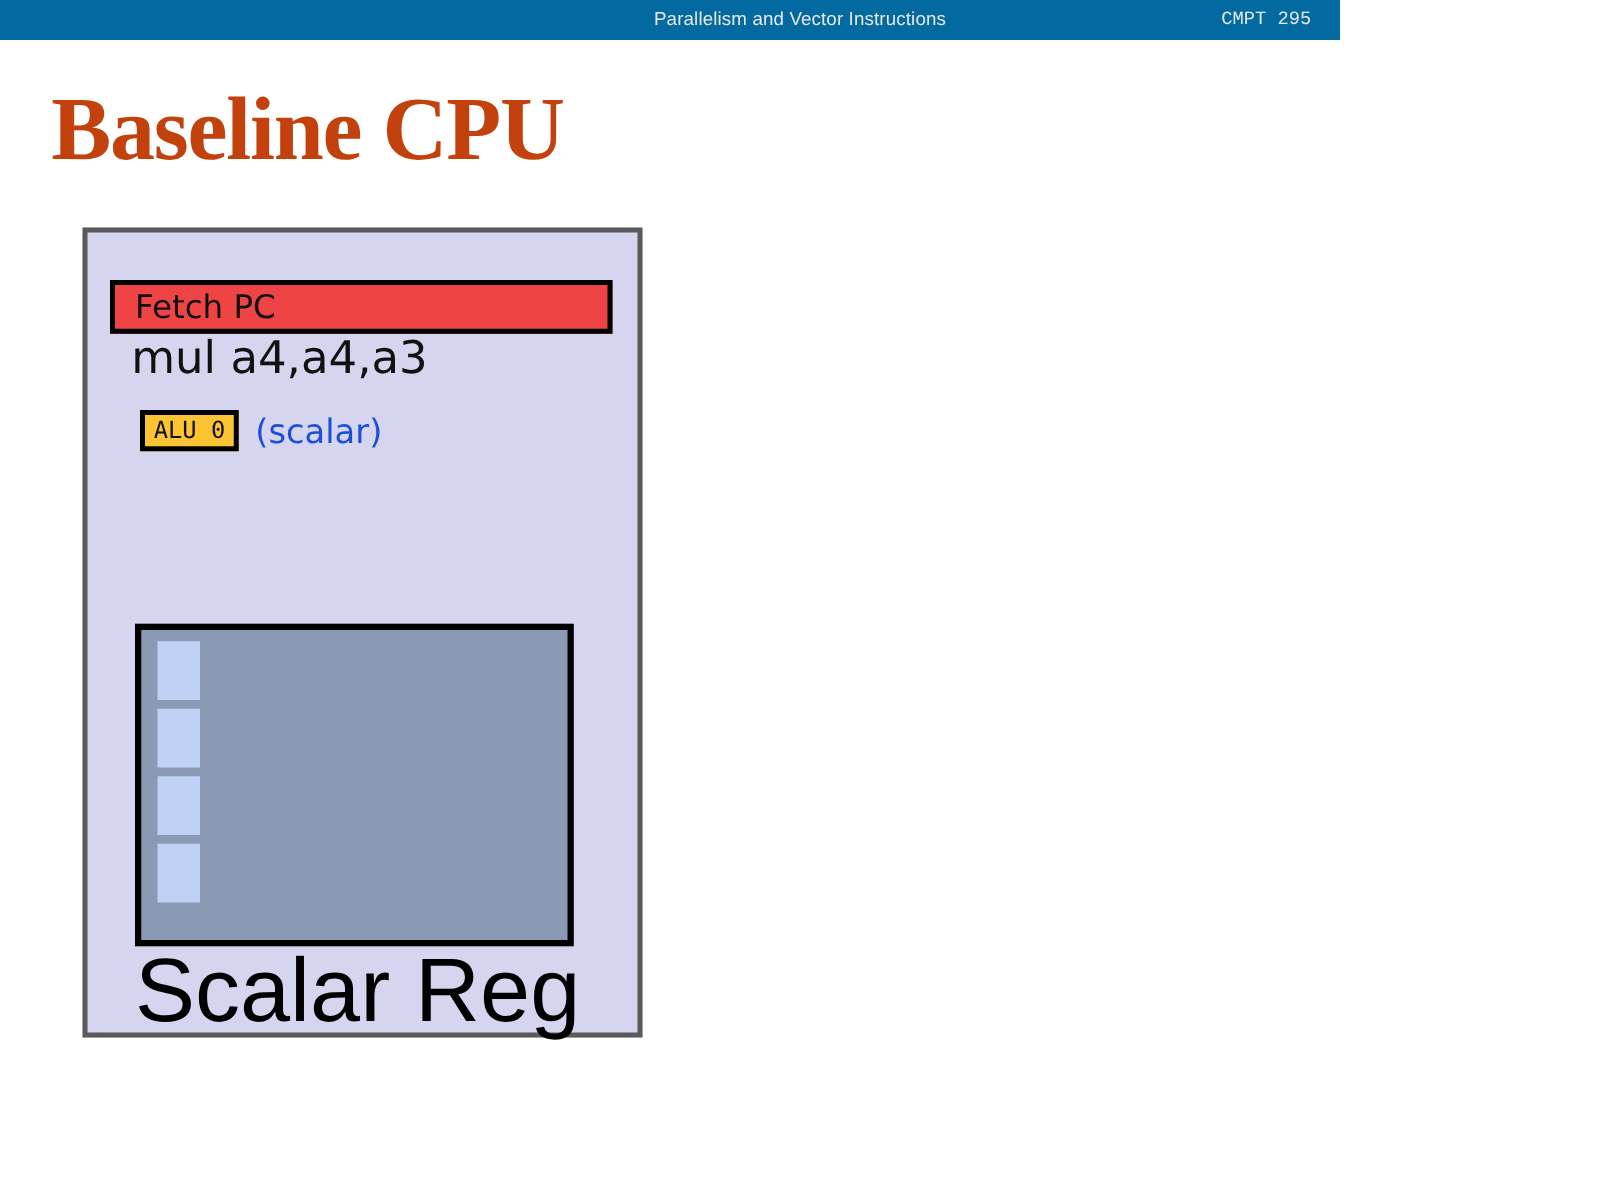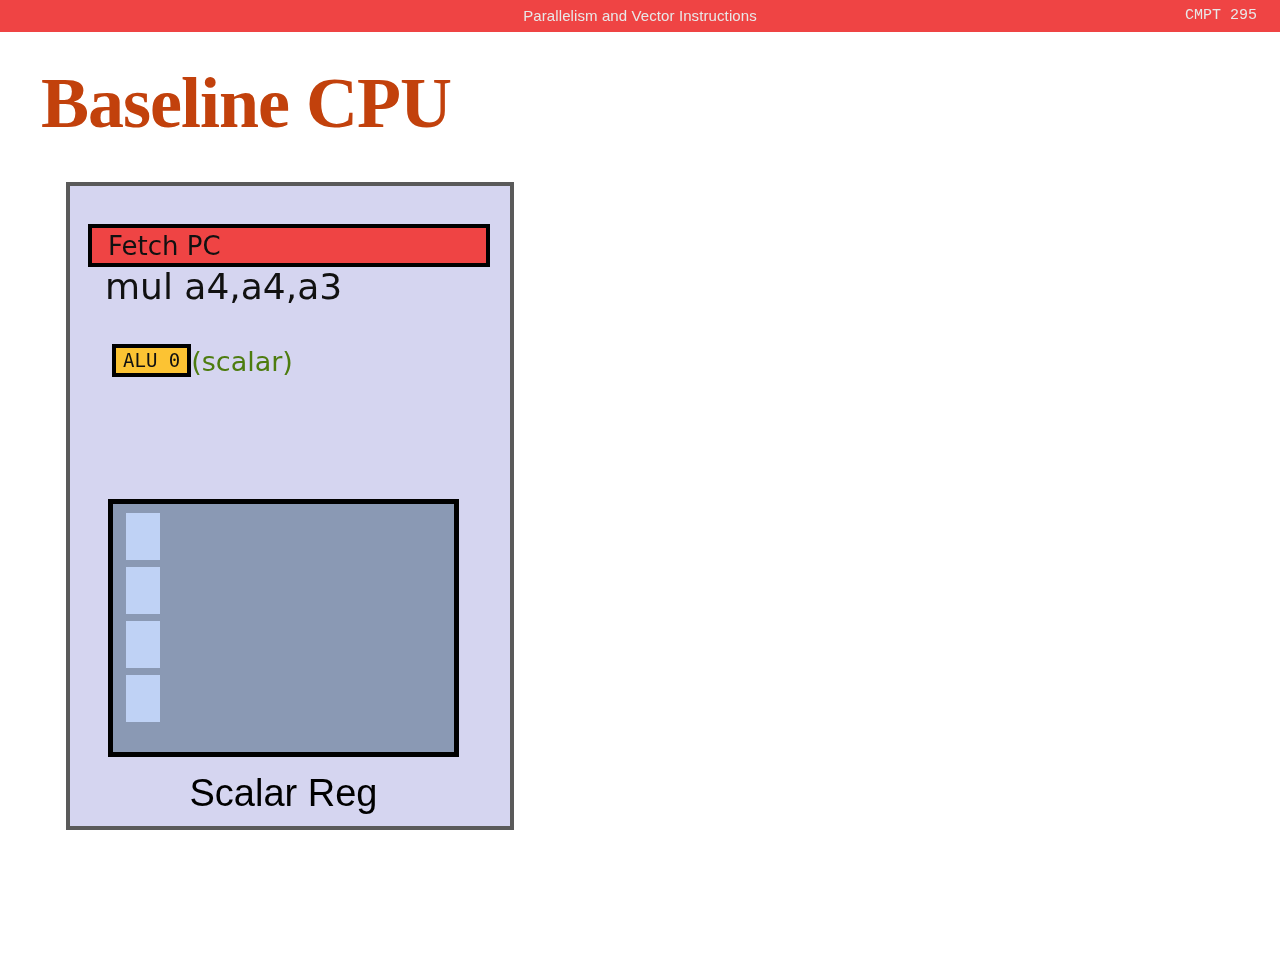--- a/index.html
+++ b/index.html
@@ -12,23 +12,23 @@
     height: 960px;
     position: relative;
     overflow: hidden;
     font-family: "DejaVu Sans", sans-serif;
   }
 
   
   #header-bar {
     position: absolute;
     left: 0; top: 0;
-    width: 1280px;
+    width: 1072px;
     height: 32px;
-    background: #ef4444;
+    background: #0369a1;
   }
   #header-center {
     position: absolute;
     left: 0; top: 0;
     width: 1280px;
     height: 32px;
     line-height: 32px;
     text-align: center;
     color: #e8e8e8;
     font-family: "Liberation Sans", sans-serif;
@@ -104,39 +104,40 @@
     font-size: 36px;
     line-height: 34px;
     color: #111111;
     white-space: nowrap;
   }
 
   
   #alu-row {
     position: absolute;
     left: 112px;
-    top: 344px;
+    top: 328px;
     display: flex;
     align-items: center;
   }
   #alu-chip {
     box-sizing: border-box;
     background: #fcc333;
     border: 4px solid #000000;
     padding: 1px 7px 2px 7px;
     font-family: "DejaVu Sans Mono", monospace;
     font-size: 19px;
     line-height: 22px;
     color: #111111;
     white-space: nowrap;
   }
   #alu-kind-label {
+    margin-left: 13px;
     font-family: "DejaVu Sans", sans-serif;
     font-size: 27px;
-    color: #4d7c0f;
+    color: #1d4ed8;
     white-space: nowrap;
     position: relative;
     top: 1px;
   }
 
   
   #regfile-box {
     position: absolute;
     left: 108px;
     top: 499px;
@@ -151,23 +152,23 @@
     left: 13px;
     width: 34px;
     height: 47px;
     background: #bfd2f5;
   }
   #regfile-caption {
     position: absolute;
     left: 108px;
     top: 757px;
     width: 351px;
-    text-align: center;
+    text-align: left;
     font-family: "Liberation Sans", sans-serif;
-    font-size: 38px;
+    font-size: 72px;
     line-height: 72px;
     color: #000000;
     white-space: nowrap;
   }
 </style>
 </head>
 <body>
 
 <div id="header-bar">
   <div id="header-center">Parallelism and Vector Instructions</div>

